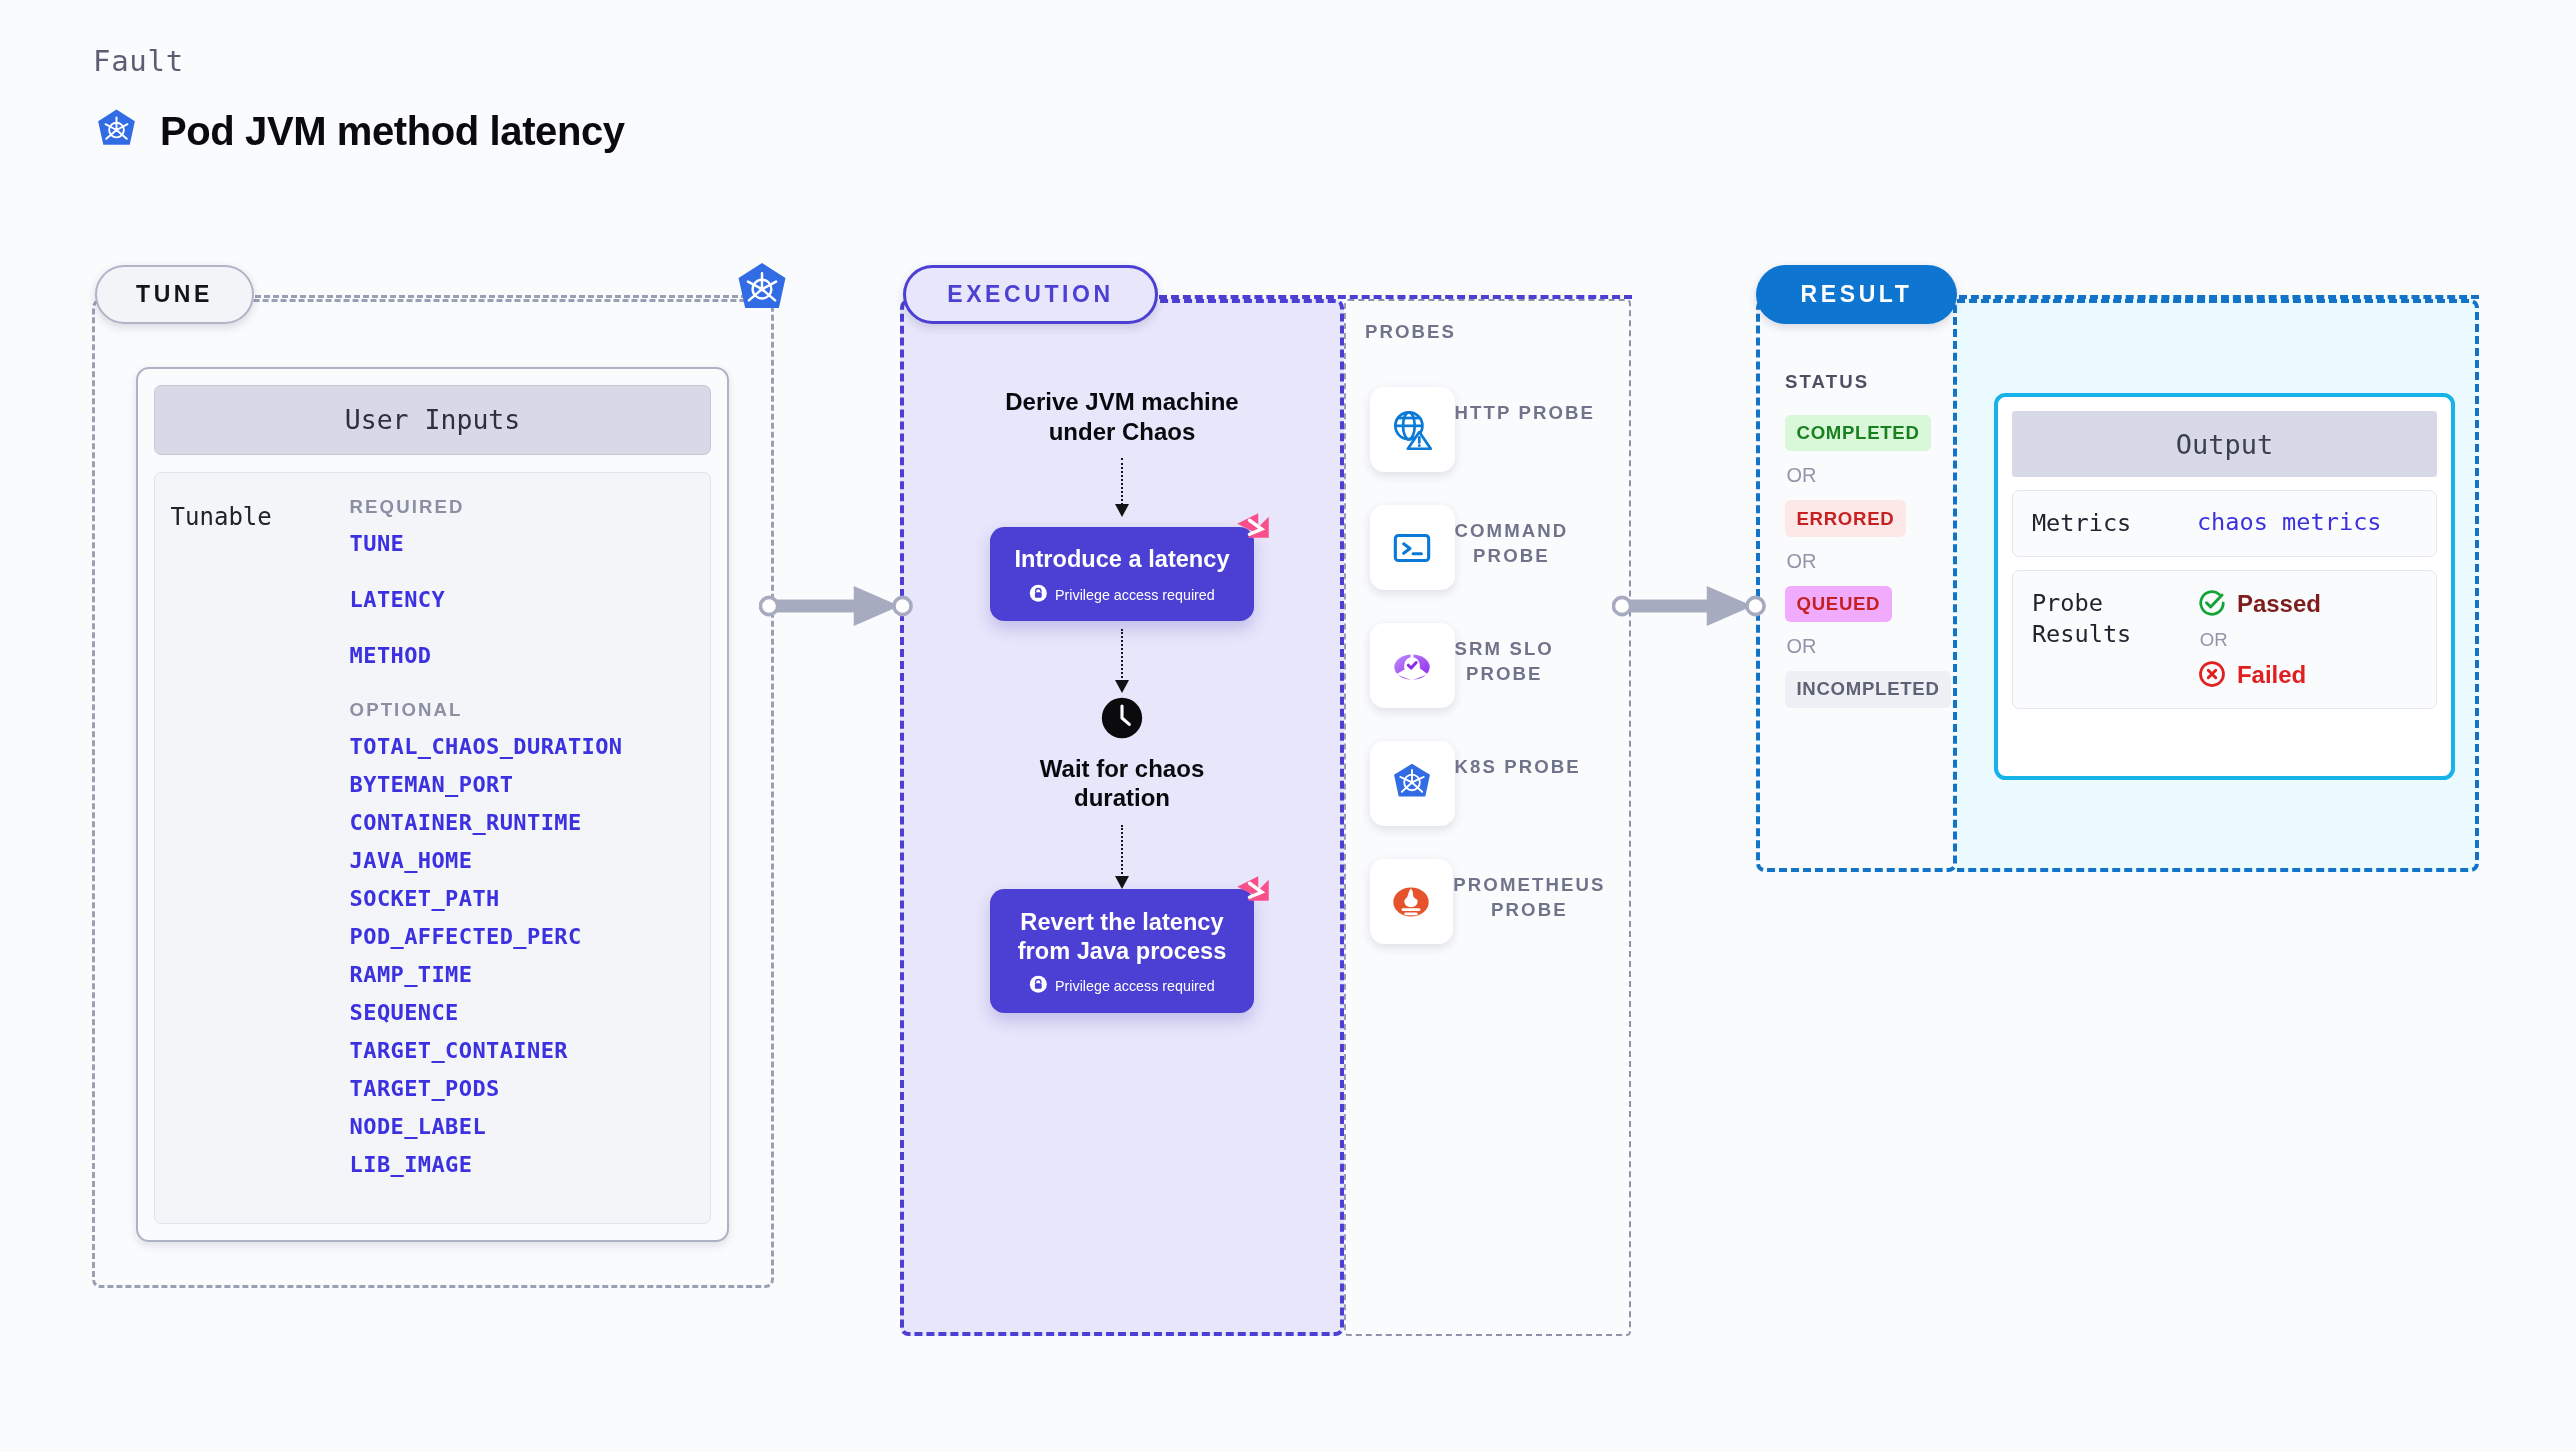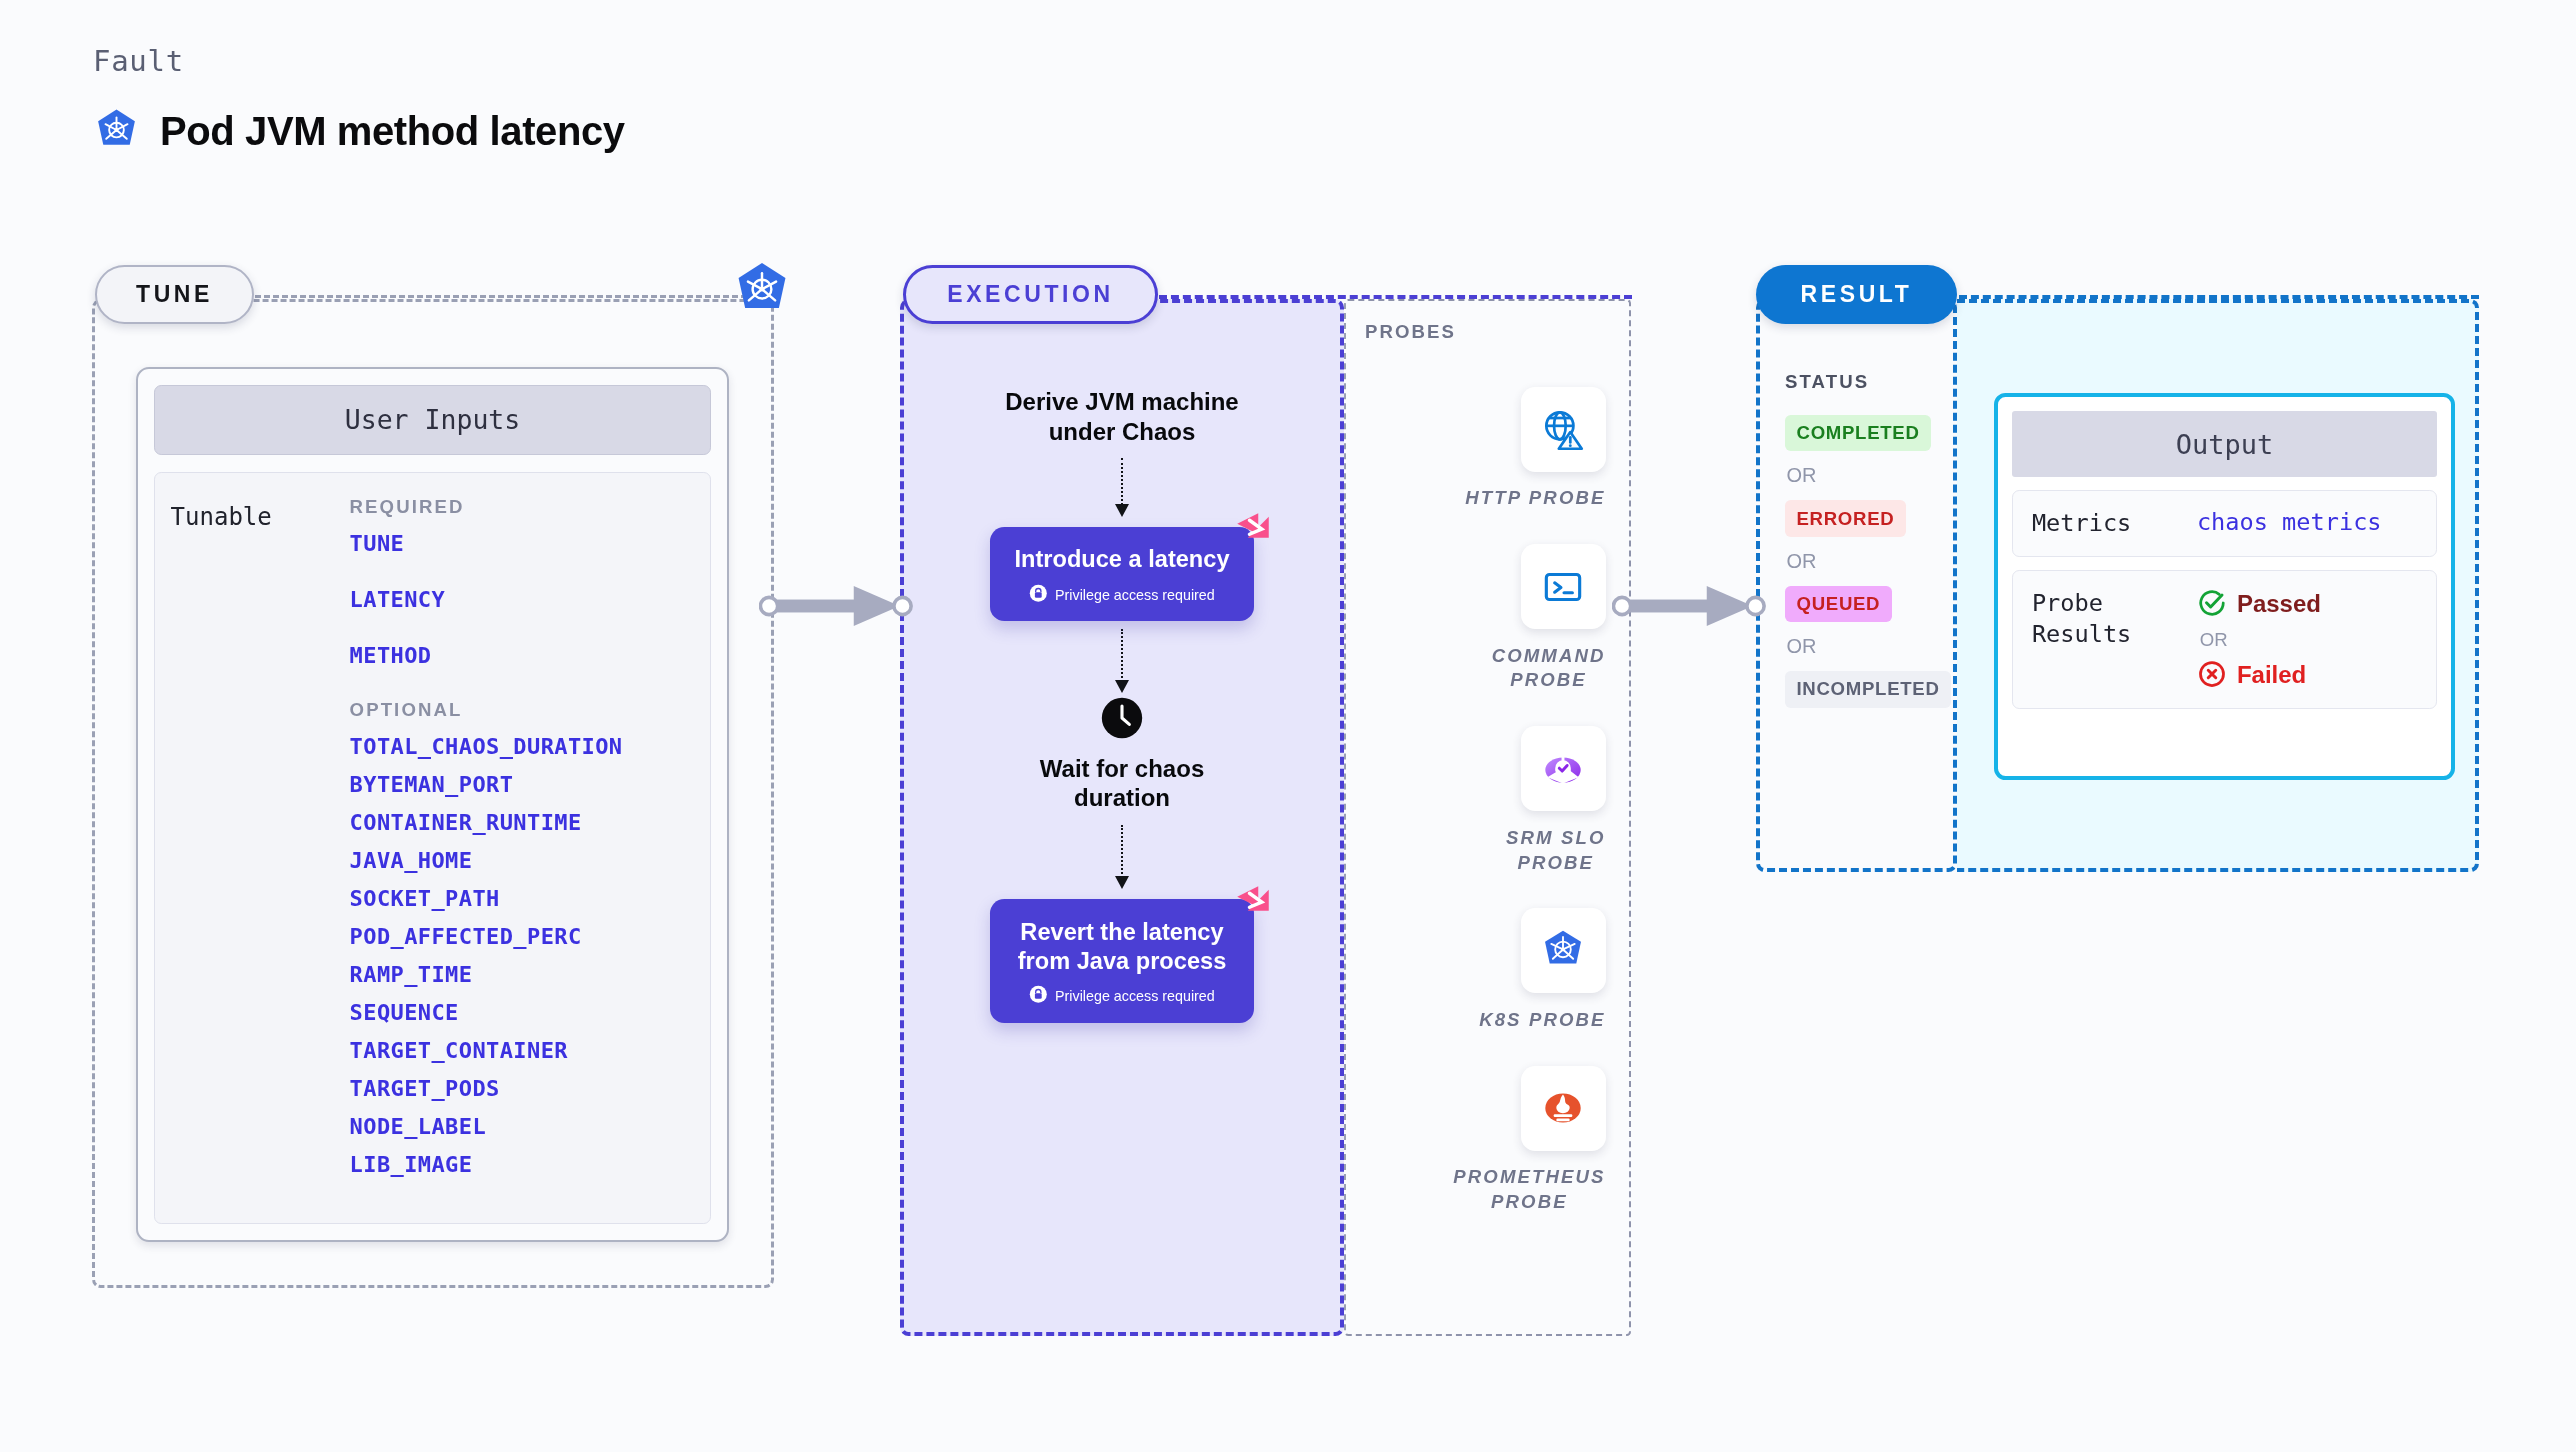--- a/index.html
+++ b/index.html
@@ -132,21 +132,21 @@
 
   
   #probes-title {
     position: absolute; left: 1365px; top: 321px;
     font-size: 18.6px; letter-spacing: 2.1px; color: #6f748a; font-weight: 600;
   }
   #probes-list {
     position: absolute; left: 1344px; top: 387px; width: 287px;
     display: flex; flex-direction: column; align-items: center; gap: 33px;
   }
-  .probe { display: flex; flex-direction: column; align-items: flex-end; width: 236px; font-style: italic; }
+  .probe { display: flex; flex-direction: row; align-items: flex-start; width: 236px; }
   .probe-tile {
     width: 85px; height: 85px; background: #ffffff; border-radius: 14.3px;
     display: flex; align-items: center; justify-content: center;
     box-shadow: 0 3.6px 10px rgba(40,44,78,.12);
   }
   .probe-label {
     margin-top: 14.3px; font-size: 18.6px; letter-spacing: 2.1px; color: #6f748a;
     font-weight: 600; text-align: center; line-height: 1.34;
   }
 
@@ -320,21 +320,21 @@
   </div>
 
   <div class="step-text" style="white-space:pre-line;">Wait for chaos
 duration</div>
 
   <div class="vconn" style="margin-top:11.5px;">
     <div class="vline" style="height:53px;"></div>
     <div class="vhead"></div>
   </div>
 
-  <div class="exec-card" style="margin-top:10px;">
+  <div class="exec-card" style="margin-top:0;">
     <span class="harness-mark">
       <svg width="42" height="42" viewBox="0 0 48 48">
         <path d="M6 18 L30 6 L30 30 Z" fill="#f9508c"></path>
         <path d="M42 10 L42 34 L18 34 Z" fill="#f9508c"></path>
         <path d="M20 14 L34 24 L20 30" stroke="#ffffff" stroke-width="4" fill="none" stroke-linecap="round"></path>
       </svg>
     </span>
     <div class="exec-card-title" style="white-space:pre-line;">Revert the latency
 from Java process</div>
     <div class="priv-row">

